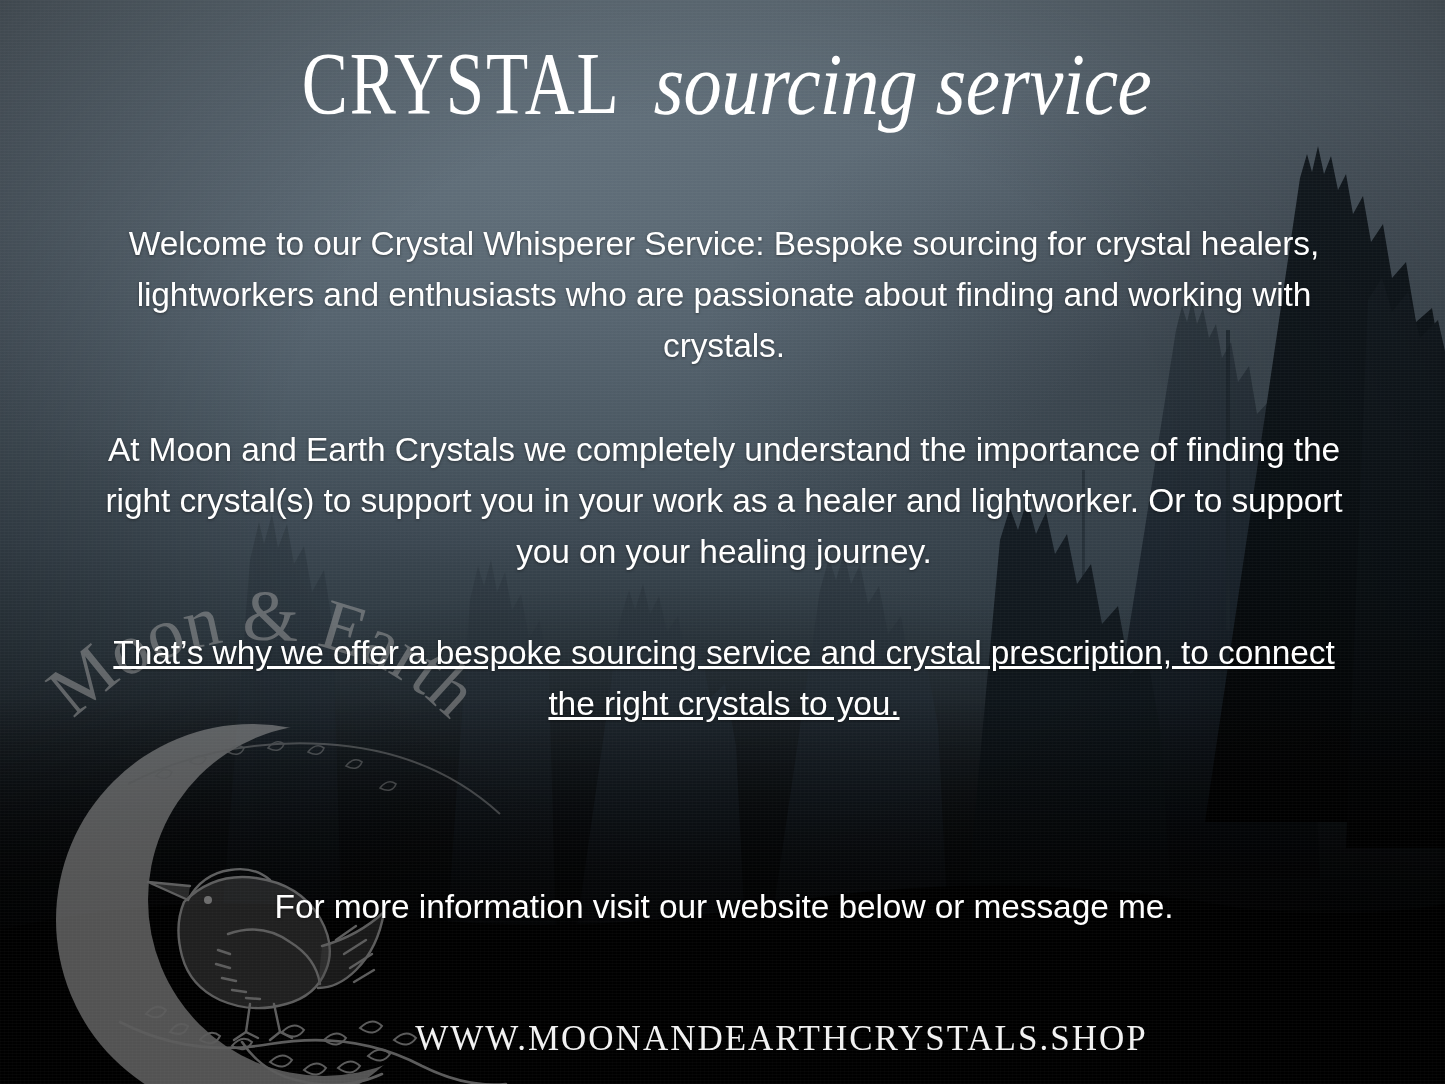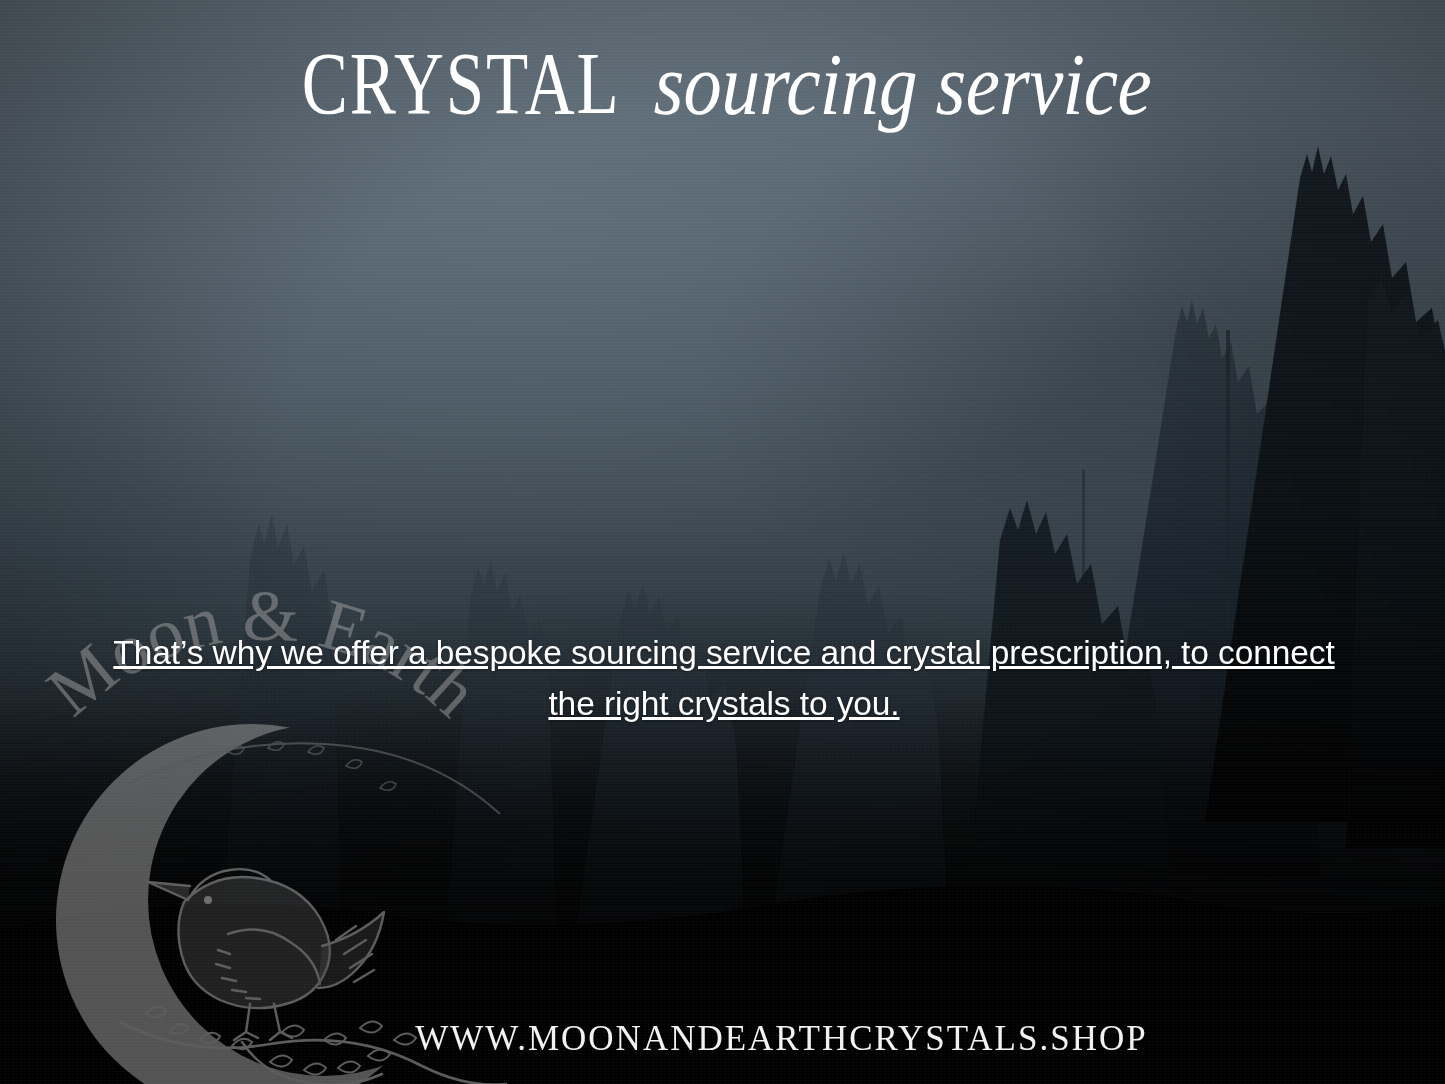--- a/index.html
+++ b/index.html
@@ -276,21 +276,24 @@
       </g>
     </svg>
   </div>
 
   <div class="content">
 
     <h1 class="title">
       <span class="t-main">CRYSTAL</span><span class="t-sub">sourcing service</span>
     </h1>
 
-
+    <p id="para1" class="body-block">Welcome to our Crystal Whisperer Service: Bespoke sourcing for crystal healers, lightworkers and enthusiasts who are passionate about finding and working with crystals.</p>
+
+    <p id="para2" class="body-block">At Moon and Earth Crystals we completely understand the importance of finding the right crystal(s) to support you in your work as a healer and lightworker. Or to support you on your healing journey.</p>
 
     <p id="para3" class="body-block">That’s why we offer a bespoke sourcing service and crystal prescription, to connect the right crystals to you.</p>
 
+    <p id="para4" class="body-block">For more information visit our website below or message me.</p>
 
     <div class="url">WWW.MOONANDEARTHCRYSTALS.SHOP</div>
 
   </div>
 </div>
 
 </body></html>

